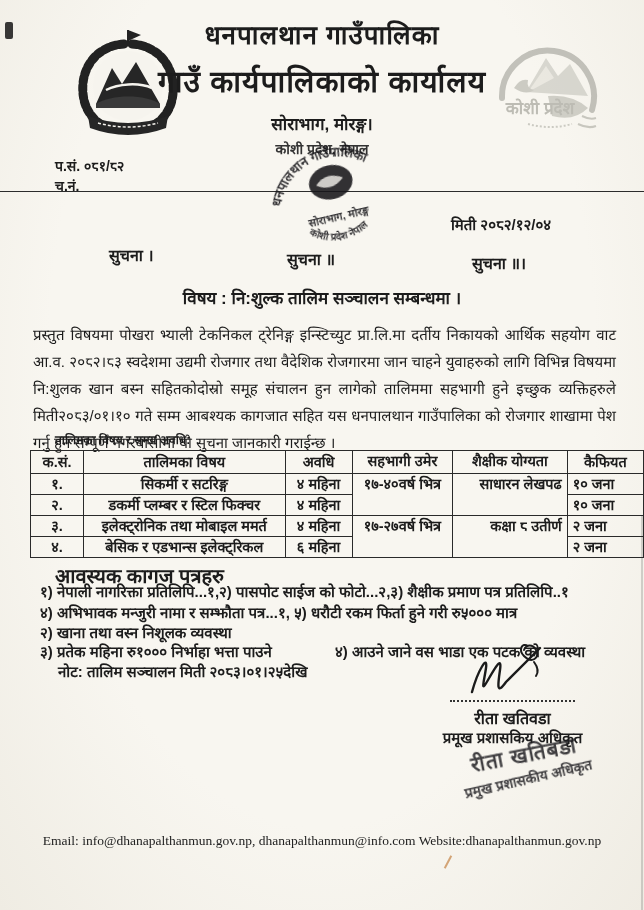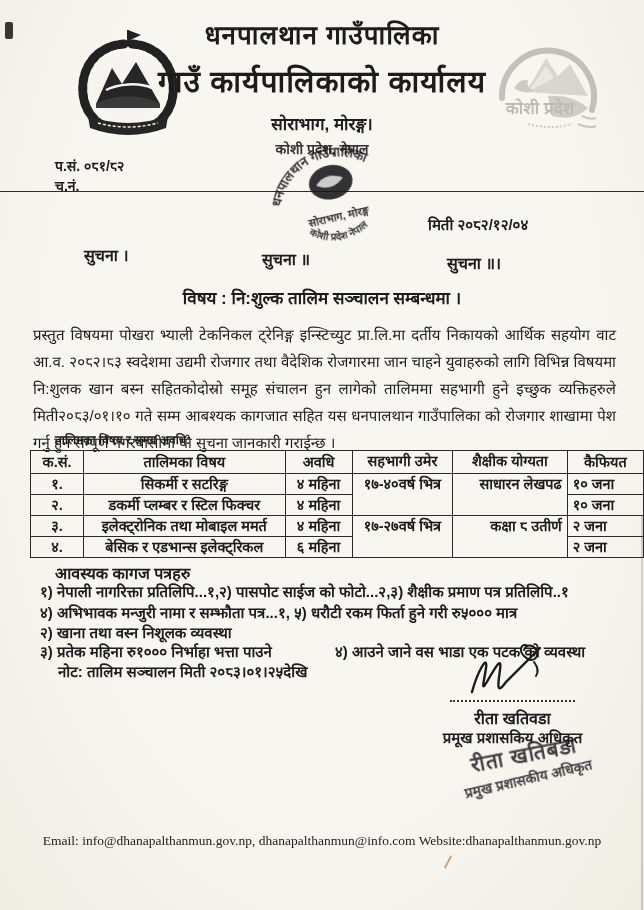--- a/index.html
+++ b/index.html
@@ -12,41 +12,41 @@
   }
   .abs{position:absolute;}
   .ctr{left:0;width:644px;text-align:center;}
   .title1{top:16px;font-size:26px;font-weight:700;letter-spacing:1px;}
   .title2{top:60px;font-size:30px;font-weight:700;letter-spacing:1px;}
   .address{top:112px;font-size:17px;font-weight:700;}
   .province{top:139px;font-size:14px;font-weight:700;color:#333;}
   .refno{left:55px;top:156px;font-size:14px;font-weight:700;}
   .chno{left:55px;top:176px;font-size:14px;font-weight:700;}
   .rule{left:0;top:191px;width:644px;border-top:1.6px solid #2c2c2c;}
-  .date{left:428px;top:214px;width:210px;text-align:left;font-size:15px;font-weight:600;}
-  .notice{font-size:16px;font-weight:700;}
+  .date{left:396px;top:214px;width:210px;text-align:center;font-size:15px;font-weight:600;}
+  .notice{font-size:16px;font-weight:700;margin-left:25px;}
   .n1{left:84px;top:244px;}
   .n2{left:262px;top:248px;}
   .n3{left:447px;top:252px;}
   .subject{top:286px;font-size:17px;font-weight:700;}
   .body-par{left:33px;top:321px;width:583px;font-size:15px;line-height:27px;
     text-align:justify;font-weight:500;margin:0;}
   .tbl-head{left:55px;top:431px;font-size:12px;font-weight:700;}
   table.training{position:absolute;left:30px;top:450px;border-collapse:collapse;table-layout:fixed;}
   table.training th,table.training td{
     border:1.6px solid #2a2a2a;padding:0 5px;font-size:14.5px;font-weight:600;
     height:20px;line-height:20px;overflow:hidden;white-space:nowrap;}
   table.training th{font-weight:700;text-align:center;height:22px;}
   .c-sn{width:46px;text-align:center;}
   .c-subj{width:198px;text-align:center;}
   .c-dur{width:60px;text-align:center;margin-left:33px;}
   .c-age{width:93px;text-align:center;vertical-align:top;}
   .c-qual{width:110px;text-align:right;vertical-align:top;}
   .c-rem{width:72px;text-align:left;}
-  .docs-head{left:55px;top:562px;font-size:16px;font-weight:700;}
+  .docs-head{left:55px;top:562px;font-size:20px;font-weight:700;}
   .docline{left:40px;font-size:15px;font-weight:600;white-space:nowrap;}
   .d1{top:581px;}
   .d2{top:602px;}
   .d3{top:622px;text-align:center;}
   .d4a{top:641px;}
   .d4b{top:641px;left:335px;}
   .note{left:58px;top:661px;font-size:15px;font-weight:600;}
   .sig-scribble{left:462px;top:640px;}
   .sig-dots{left:450px;top:700px;width:125px;border-bottom:2.2px dotted #333;}
   .sig-name{left:425px;top:707px;width:175px;text-align:center;font-size:16px;font-weight:600;}

